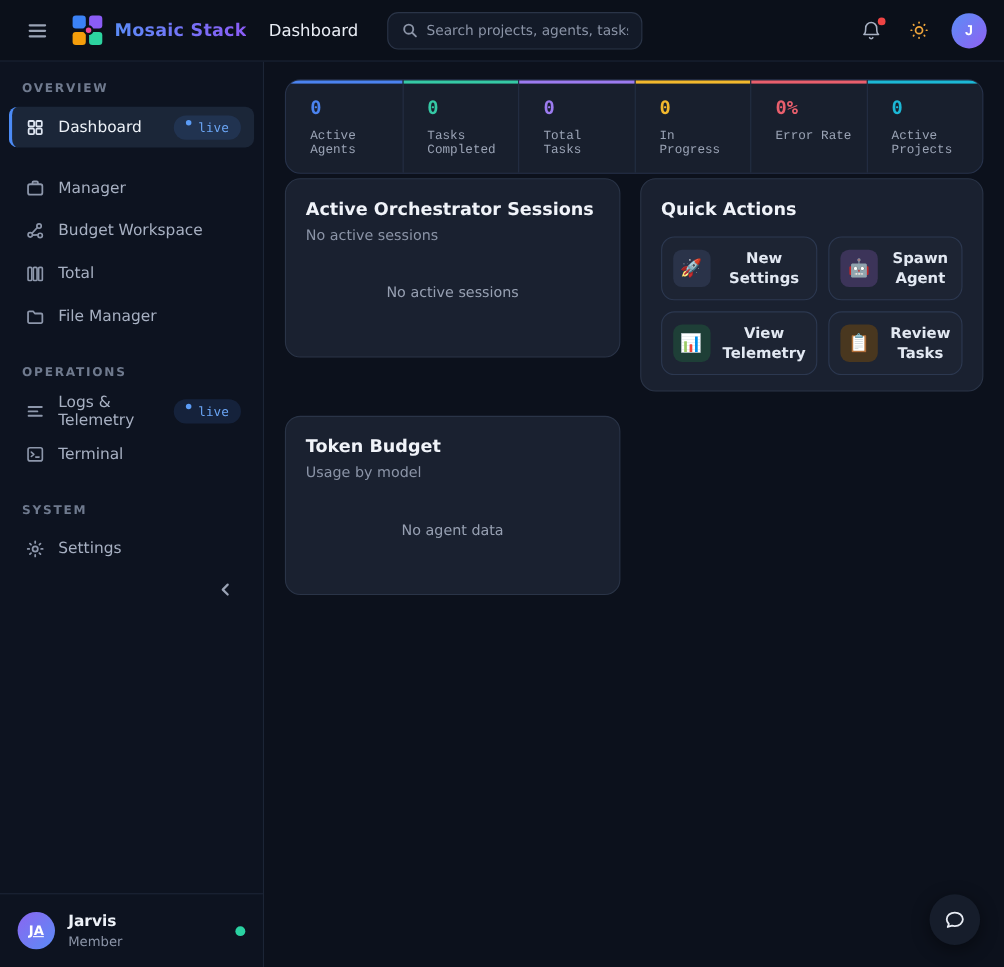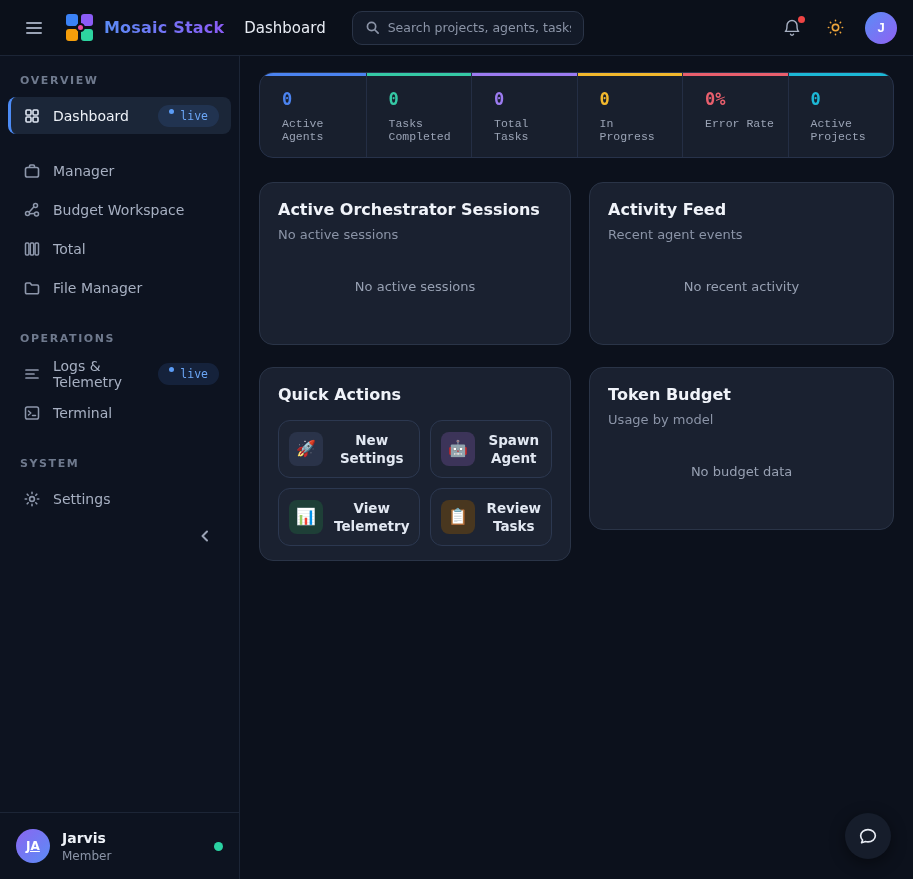--- a/index.html
+++ b/index.html
@@ -113,21 +113,21 @@
     background: #181f2d; border: 1px solid #27324a; border-radius: 14px;
     overflow: hidden;
   }
   .stat-cell { position: relative; padding: 16px 8px 14px 22px; border-left: 1px solid #242e44; }
   .stat-cell:first-child { border-left: none; }
   .stat-bar { position: absolute; top: 0; left: 0; right: 0; height: 3px; }
   .stat-value { font-family: "DejaVu Sans Mono", monospace; font-size: 17px; font-weight: bold; }
   .stat-label { margin-top: 8px; font-size: 11.5px; color: #9aa3b5; font-family: Liberation Mono, monospace; }
 
   .cards-grid {
-    margin-top: 24px;
+    margin-top: 4px;
     display: grid; grid-template-columns: 1fr 1fr;
     column-gap: 18px; row-gap: 22px; align-items: start;
   }
   .card {
     background: #1a2130; border: 1px solid #2a3447; border-radius: 14px;
     padding: 17px 18px 14px;
   }
   .card-title { font-size: 16px; font-weight: bold; color: #f0f3f9; }
   .card-sub { margin-top: 8px; font-size: 13px; color: #8b94a7; }
   .empty-state {
@@ -366,25 +366,20 @@
   </div>
 
   <div class="cards-grid">
 
     <section class="card">
       <div class="card-title">Active Orchestrator Sessions</div>
       <div class="card-sub">No active sessions</div>
       <div class="empty-state">No active sessions</div>
     </section>
 
-    <section class="card">
-      <div class="card-title">Activity Feed</div>
-      <div class="card-sub">Recent agent events</div>
-      <div class="empty-state">No recent activity</div>
-    </section>
 
     <section class="card">
       <div class="card-title">Quick Actions</div>
       <div class="qa-grid">
         <button class="qa-btn">
           <span class="qa-tile" style="background: rgb(42, 51, 73);">🚀</span>
           <span>New Settings</span>
         </button>
         <button class="qa-btn">
           <span class="qa-tile" style="background: rgb(60, 52, 89);">🤖</span>
@@ -397,21 +392,21 @@
         <button class="qa-btn">
           <span class="qa-tile" style="background: rgb(73, 55, 31);">📋</span>
           <span>Review Tasks</span>
         </button>
       </div>
     </section>
 
     <section class="card">
       <div class="card-title">Token Budget</div>
       <div class="card-sub">Usage by model</div>
-      <div class="empty-state">No budget data</div>
+      <div class="empty-state">No agent data</div>
     </section>
 
   </div>
 </main>
 
 <button class="chat-fab">
   <span style="display:flex">
     <svg width="22" height="22" viewBox="0 0 24 24" fill="none" stroke-width="1.8" stroke-linecap="round" stroke-linejoin="round" stroke="currentColor">
       <path d="M12 5c4.4 0 8 3 8 6.7s-3.6 6.7-8 6.7c-1 0-1.9-.1-2.8-.4L5 19.3l1.1-2.9A6.4 6.4 0 0 1 4 11.7C4 8 7.6 5 12 5z"></path>
     </svg>

